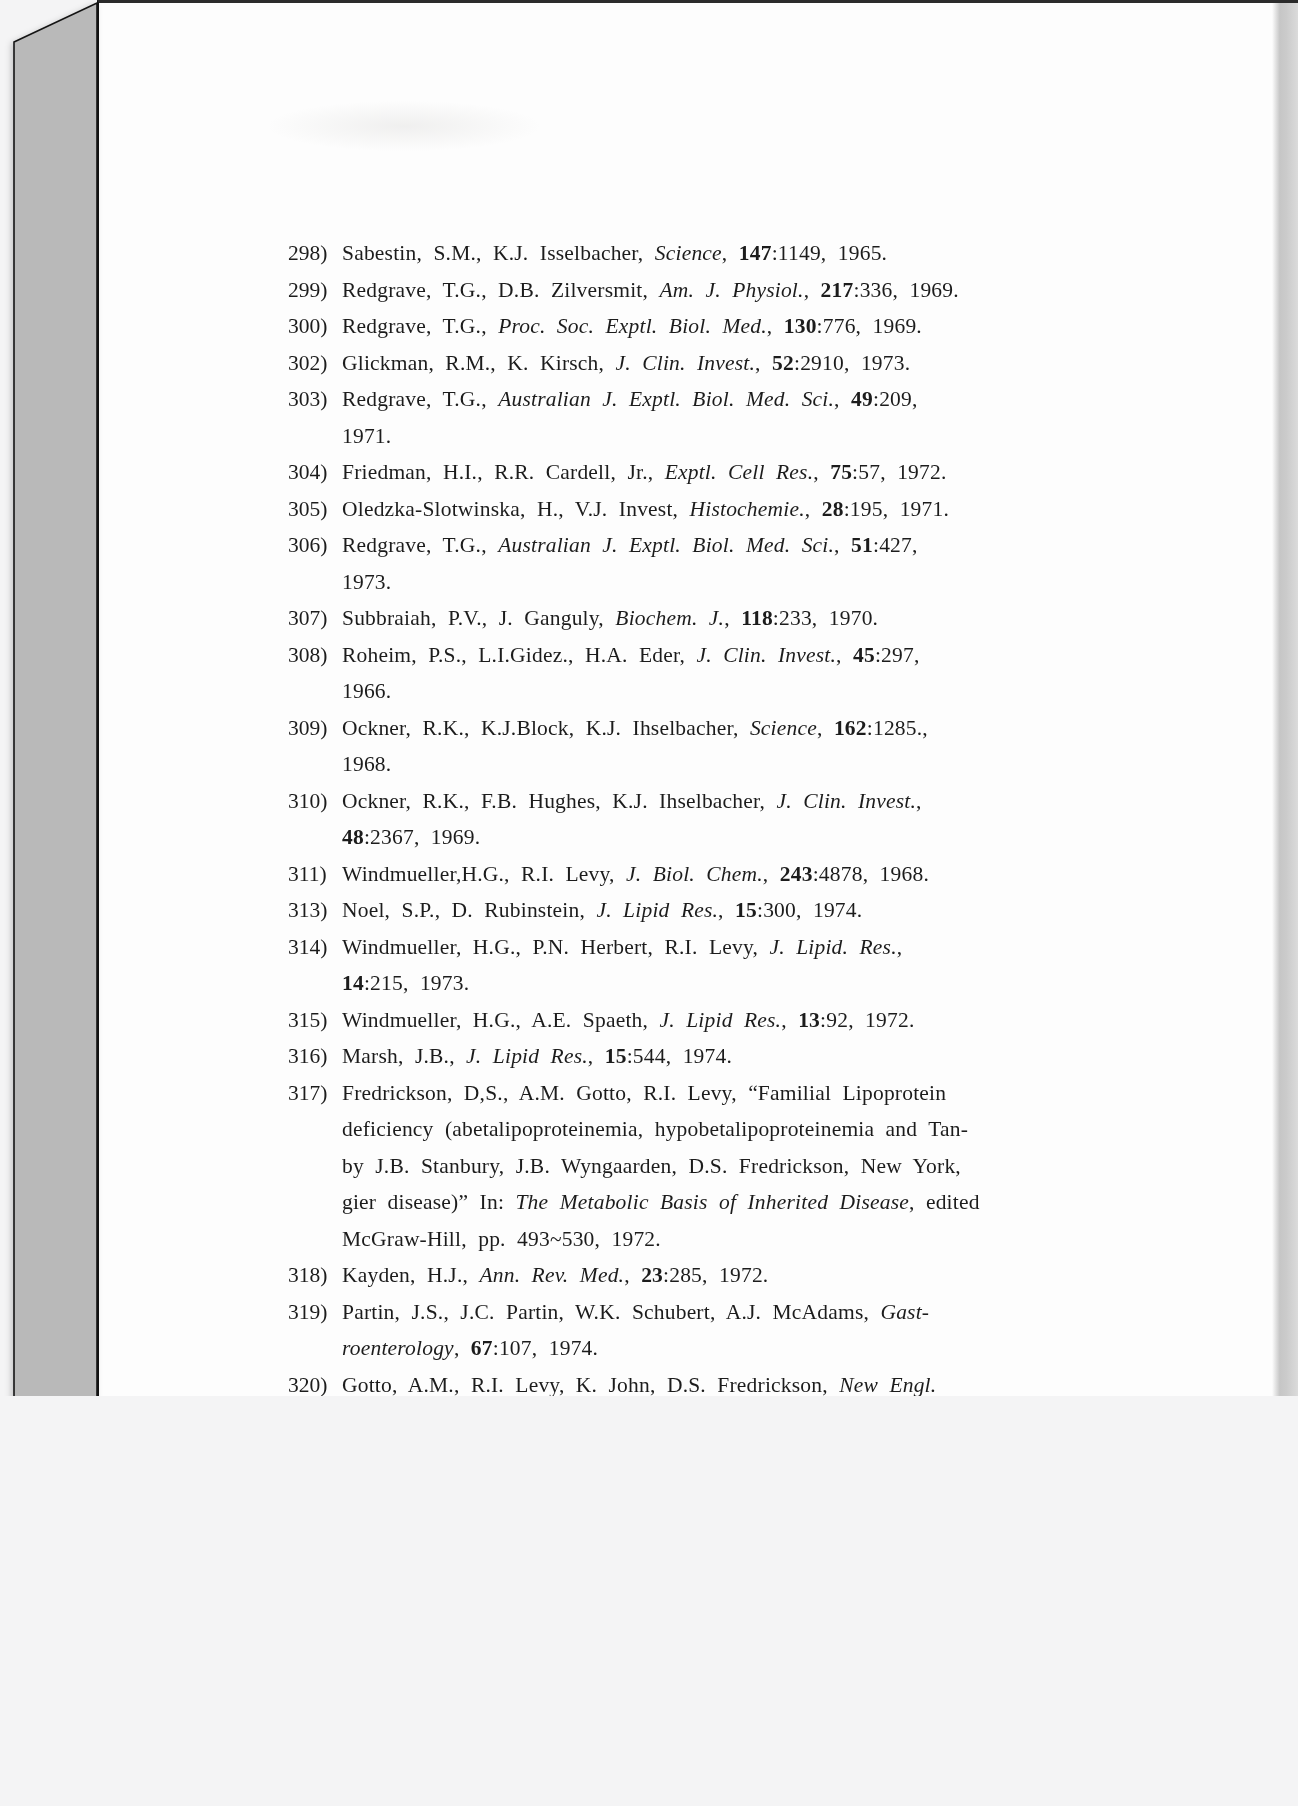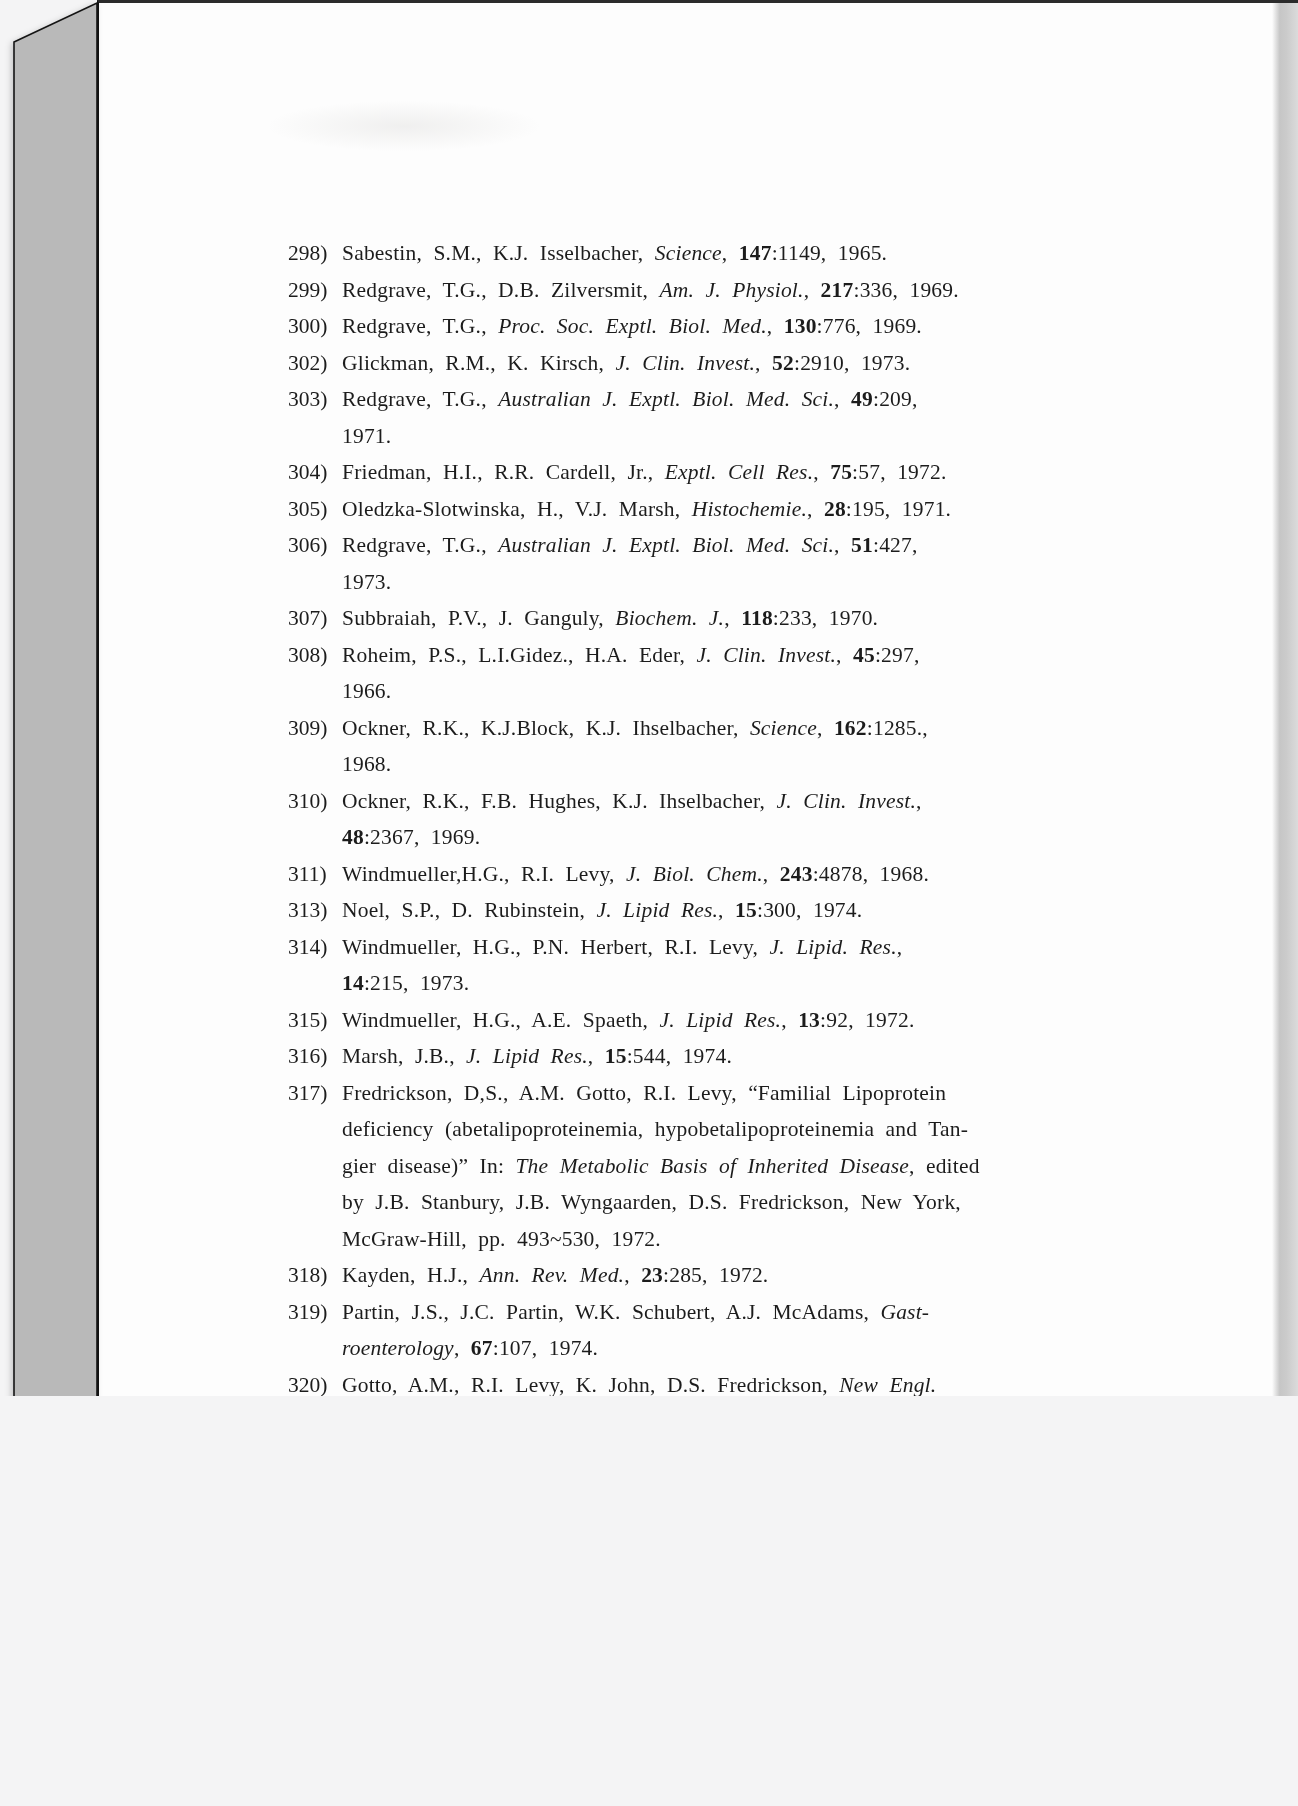--- a/index.html
+++ b/index.html
@@ -79,21 +79,21 @@
             <span class="ref-num">303)</span>
             <div class="ref-line"><span class="rg">Redgrave, T.G., </span><span class="it">Australian J. Exptl. Biol. Med. Sci.</span><span class="rg">, </span><span class="bd">49</span><span class="rg">:209,</span></div>
             <div class="ref-line"><span class="rg">1971.</span></div>
           </div>
           <div class="ref">
             <span class="ref-num">304)</span>
             <div class="ref-line"><span class="rg">Friedman, H.I., R.R. Cardell, Jr., </span><span class="it">Exptl. Cell Res.</span><span class="rg">, </span><span class="bd">75</span><span class="rg">:57, 1972.</span></div>
           </div>
           <div class="ref">
             <span class="ref-num">305)</span>
-            <div class="ref-line"><span class="rg">Oledzka-Slotwinska, H., V.J. Marsh, </span><span class="it">Histochemie.</span><span class="rg">, </span><span class="bd">28</span><span class="rg">:195, 1971.</span></div>
+            <div class="ref-line"><span class="rg">Oledzka-Slotwinska, H., V.J. Invest, </span><span class="it">Histochemie.</span><span class="rg">, </span><span class="bd">28</span><span class="rg">:195, 1971.</span></div>
           </div>
           <div class="ref">
             <span class="ref-num">306)</span>
             <div class="ref-line"><span class="rg">Redgrave, T.G., </span><span class="it">Australian J. Exptl. Biol. Med. Sci.</span><span class="rg">, </span><span class="bd">51</span><span class="rg">:427,</span></div>
             <div class="ref-line"><span class="rg">1973.</span></div>
           </div>
           <div class="ref">
             <span class="ref-num">307)</span>
             <div class="ref-line"><span class="rg">Subbraiah, P.V., J. Ganguly, </span><span class="it">Biochem. J.</span><span class="rg">, </span><span class="bd">118</span><span class="rg">:233, 1970.</span></div>
           </div>
@@ -130,22 +130,22 @@
             <div class="ref-line"><span class="rg">Windmueller, H.G., A.E. Spaeth, </span><span class="it">J. Lipid Res.</span><span class="rg">, </span><span class="bd">13</span><span class="rg">:92, 1972.</span></div>
           </div>
           <div class="ref">
             <span class="ref-num">316)</span>
             <div class="ref-line"><span class="rg">Marsh, J.B., </span><span class="it">J. Lipid Res.</span><span class="rg">, </span><span class="bd">15</span><span class="rg">:544, 1974.</span></div>
           </div>
           <div class="ref">
             <span class="ref-num">317)</span>
             <div class="ref-line"><span class="rg">Fredrickson, D,S., A.M. Gotto, R.I. Levy, “Familial Lipoprotein</span></div>
             <div class="ref-line"><span class="rg">deficiency (abetalipoproteinemia, hypobetalipoproteinemia and Tan-</span></div>
+            <div class="ref-line"><span class="rg">by J.B. Stanbury, J.B. Wyngaarden, D.S. Fredrickson, New York,</span></div>
             <div class="ref-line"><span class="rg">gier disease)” In: </span><span class="it">The Metabolic Basis of Inherited Disease</span><span class="rg">, edited</span></div>
-            <div class="ref-line"><span class="rg">by J.B. Stanbury, J.B. Wyngaarden, D.S. Fredrickson, New York,</span></div>
             <div class="ref-line"><span class="rg">McGraw-Hill, pp. 493~530, 1972.</span></div>
           </div>
           <div class="ref">
             <span class="ref-num">318)</span>
             <div class="ref-line"><span class="rg">Kayden, H.J., </span><span class="it">Ann. Rev. Med.</span><span class="rg">, </span><span class="bd">23</span><span class="rg">:285, 1972.</span></div>
           </div>
           <div class="ref">
             <span class="ref-num">319)</span>
             <div class="ref-line"><span class="rg">Partin, J.S., J.C. Partin, W.K. Schubert, A.J. McAdams, </span><span class="it">Gast-</span></div>
             <div class="ref-line"><span class="it">roenterology</span><span class="rg">, </span><span class="bd">67</span><span class="rg">:107, 1974.</span></div>

